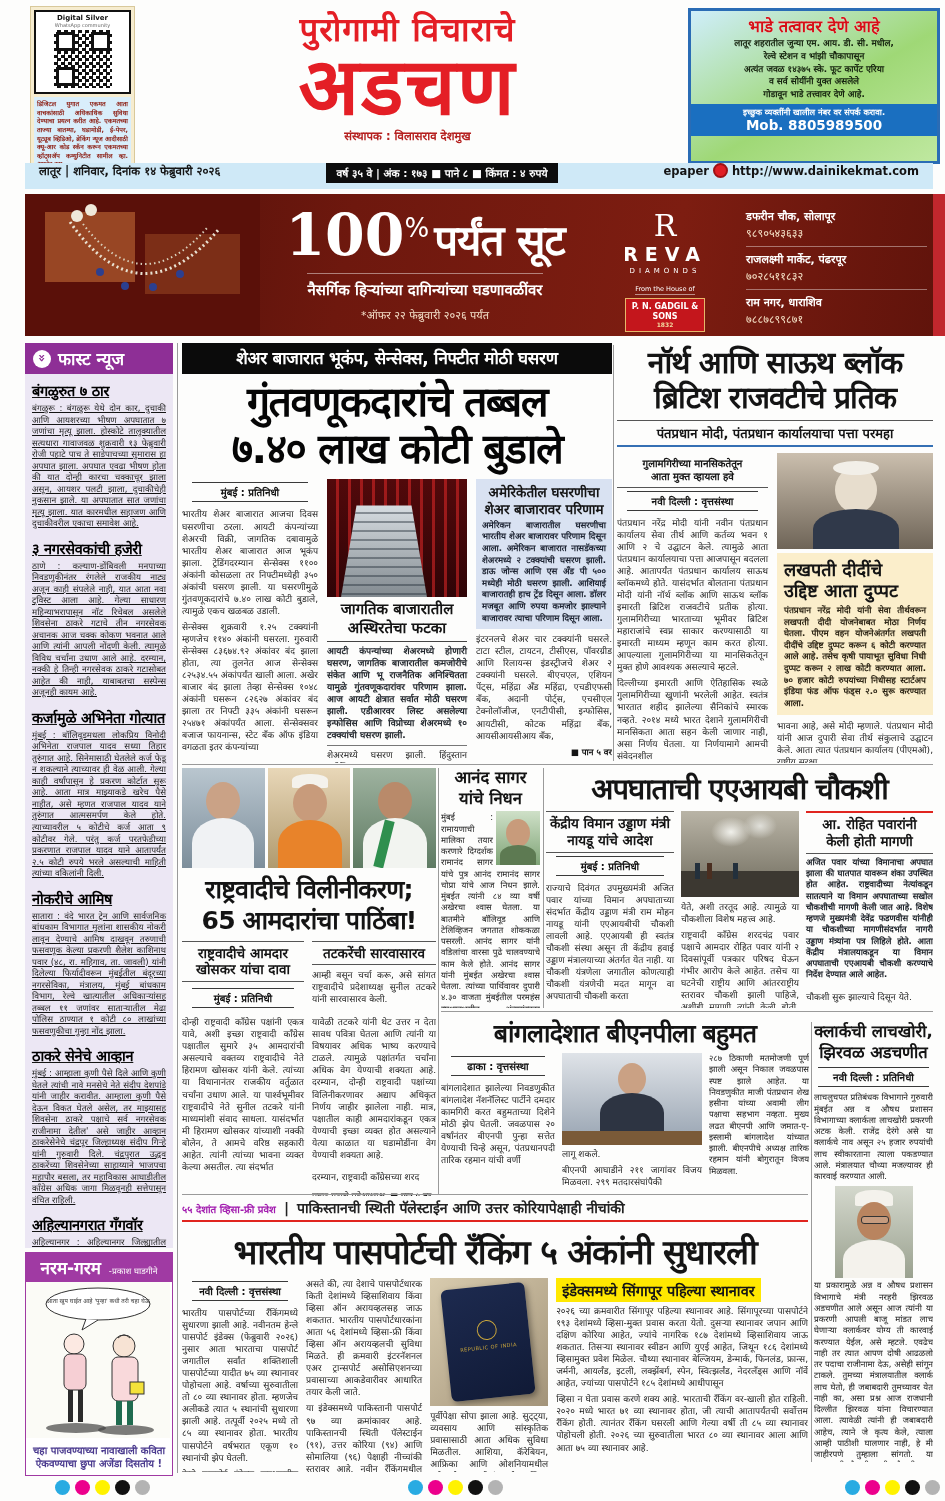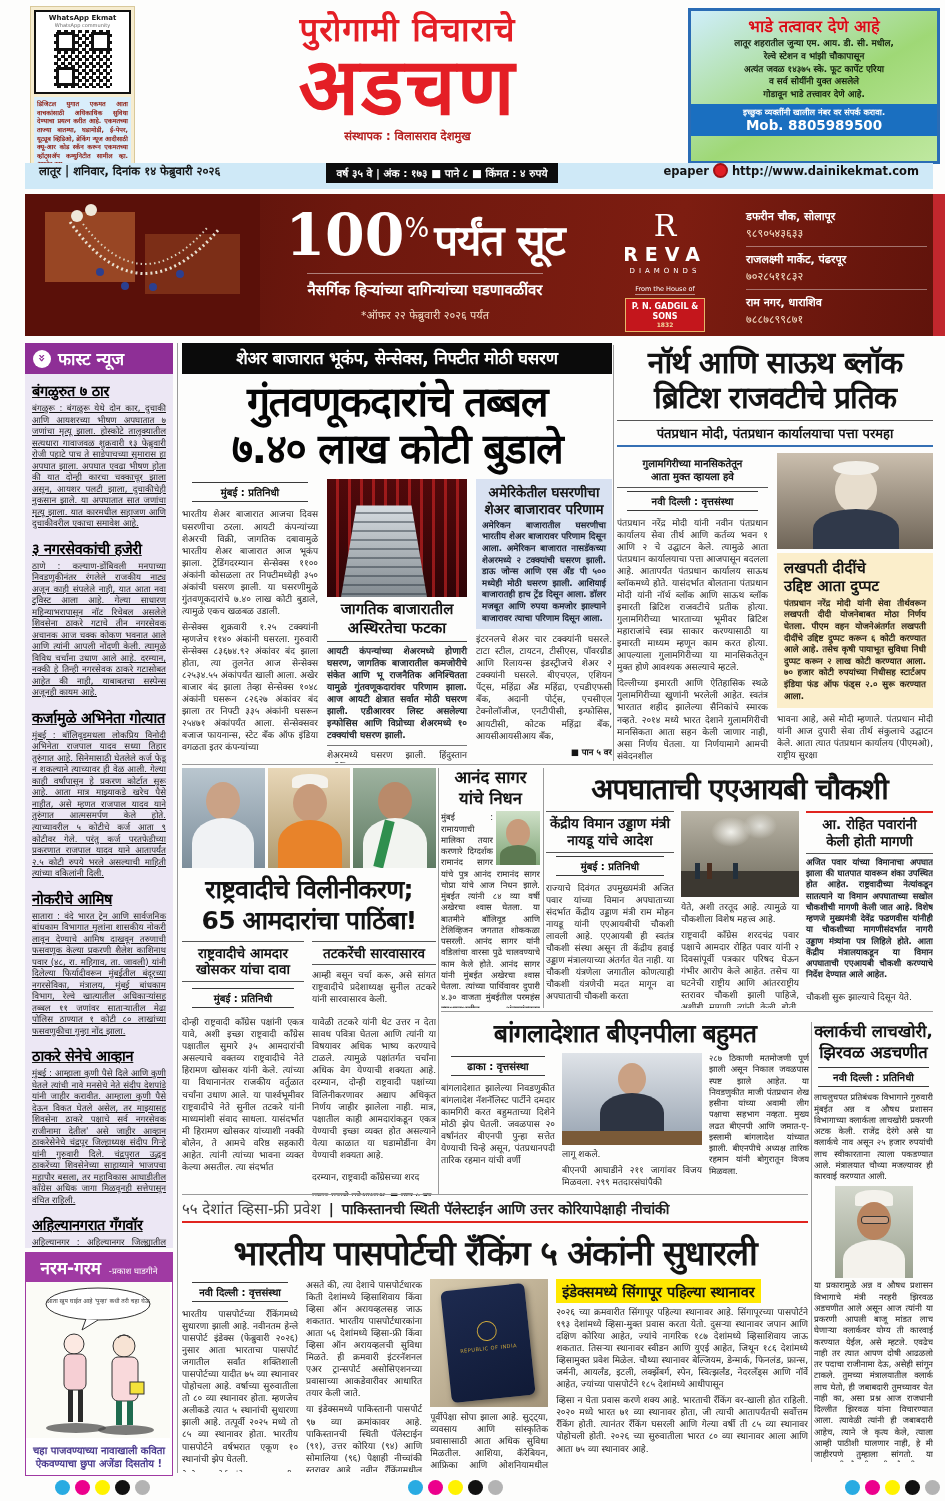--- a/index.html
+++ b/index.html
@@ -90,48 +90,48 @@
             border-bottom:1px solid #444;padding-bottom:3px;}
   .usbox{background:#d9e2f2;padding:5px 6px;margin-bottom:4px;}
   .usbox .t{font-size:13.5px;font-weight:800;line-height:1.2;margin-bottom:3px;text-align:center;}
   .usbox .b{font-size:8.6px;line-height:1.35;text-align:justify;font-weight:bold;color:#1d2433;}
   .modi-hl{font-size:30px;font-weight:800;text-align:center;line-height:1.18;letter-spacing:-1px;}
   .modi-sub{font-size:13px;font-weight:800;text-align:center;border-top:1px solid #555;
             border-bottom:2px solid #3570b4;padding:3px 0;margin-top:4px;}
   .quote{font-size:10px;font-weight:800;text-align:center;border-bottom:1px solid #555;
          padding:4px 2px;margin-bottom:2px;line-height:1.3;}
   .creambox{background:#fbeecb;padding:6px 7px;}
-  .creambox .t{font-size:15px;font-weight:800;line-height:1.2;margin-bottom:3px;}
+  .creambox .t{font-size:18px;font-weight:800;line-height:1.2;margin-bottom:3px;}
   .creambox .b{font-size:8.6px;line-height:1.35;text-align:justify;font-weight:bold;color:#2e2616;}
   .ncp-hl{font-size:25px;font-weight:800;text-align:center;line-height:1.25;letter-spacing:-0.8px;margin:6px 0 4px;}
   .subh{font-size:13.5px;font-weight:800;text-align:center;border-top:1px solid #555;
         border-bottom:1px solid #555;padding:3px 0;line-height:1.25;}
   .sm-hl{font-size:16.5px;font-weight:800;text-align:center;line-height:1.25;}
   .aaib-hl{font-size:29px;font-weight:800;text-align:center;letter-spacing:-1px;margin-bottom:4px;}
   .redtop{border-top:2.5px solid #e0251f;padding-top:3px;}
   .bnp-hl{font-size:25px;font-weight:800;text-align:center;letter-spacing:-0.8px;margin-bottom:4px;}
   .pass-kick{display:flex;align-items:baseline;gap:8px;border-bottom:2px solid #e0251f;padding-bottom:3px;}
-  .pk-l{color:#404040;font-weight:400;font-size:15px;}
+  .pk-l{color:#a21caf;font-weight:700;font-size:10px;}
   .pk-r{font-weight:800;font-size:14px;color:#222;}
   .pass-hl{font-size:34px;font-weight:800;text-align:center;letter-spacing:-1.2px;margin:6px 0 4px;}
   .ybox-t{background:#ffe800;font-size:14.5px;font-weight:800;padding:2px 6px;display:inline-block;margin-bottom:3px;}
   
   .ph{position:relative;overflow:hidden;}
   .face{position:absolute;border-radius:50%;}
   .torso{position:absolute;border-radius:50% 50% 0 0;}
   .cap{position:absolute;border-radius:45% 45% 8% 8%;background:#f4f2ec;}
 </style>
 </head>
 <body>
 
 <div class="page">
 
   <div class="abs qr-panel" style="left:30px;top:6px;width:97px;height:156px;">
     <div class="qr-card">
-      <div class="qr-title">WhatsApp Ekmat</div>
+      <div class="qr-title">Digital Silver</div>
       <div class="qr-sub">WhatsApp community</div>
       <div class="qr-box">
         <span class="qr-eye" style="left:2px;top:2px;"></span>
         <span class="qr-eye" style="right:2px;top:2px;"></span>
         <span class="qr-eye" style="left:2px;bottom:2px;"></span>
       </div>
     </div>
     <div class="qr-note">डिजिटल युगात एकमत आता वाचकांसाठी अधिकाधिक सुविधा देण्याचा प्रयत्न करीत आहे. एकमतच्या ताज्या बातम्या, घडामोडी, ई-पेपर, यूट्यूब व्हिडिओ, ब्रेकिंग न्यूज आदीसाठी क्यू-आर कोड स्कॅन करून एकमतच्या व्हॉट्सअ‍ॅप कम्युनिटीत सामील व्हा. अपडेट रहा.</div>
   </div>
 

